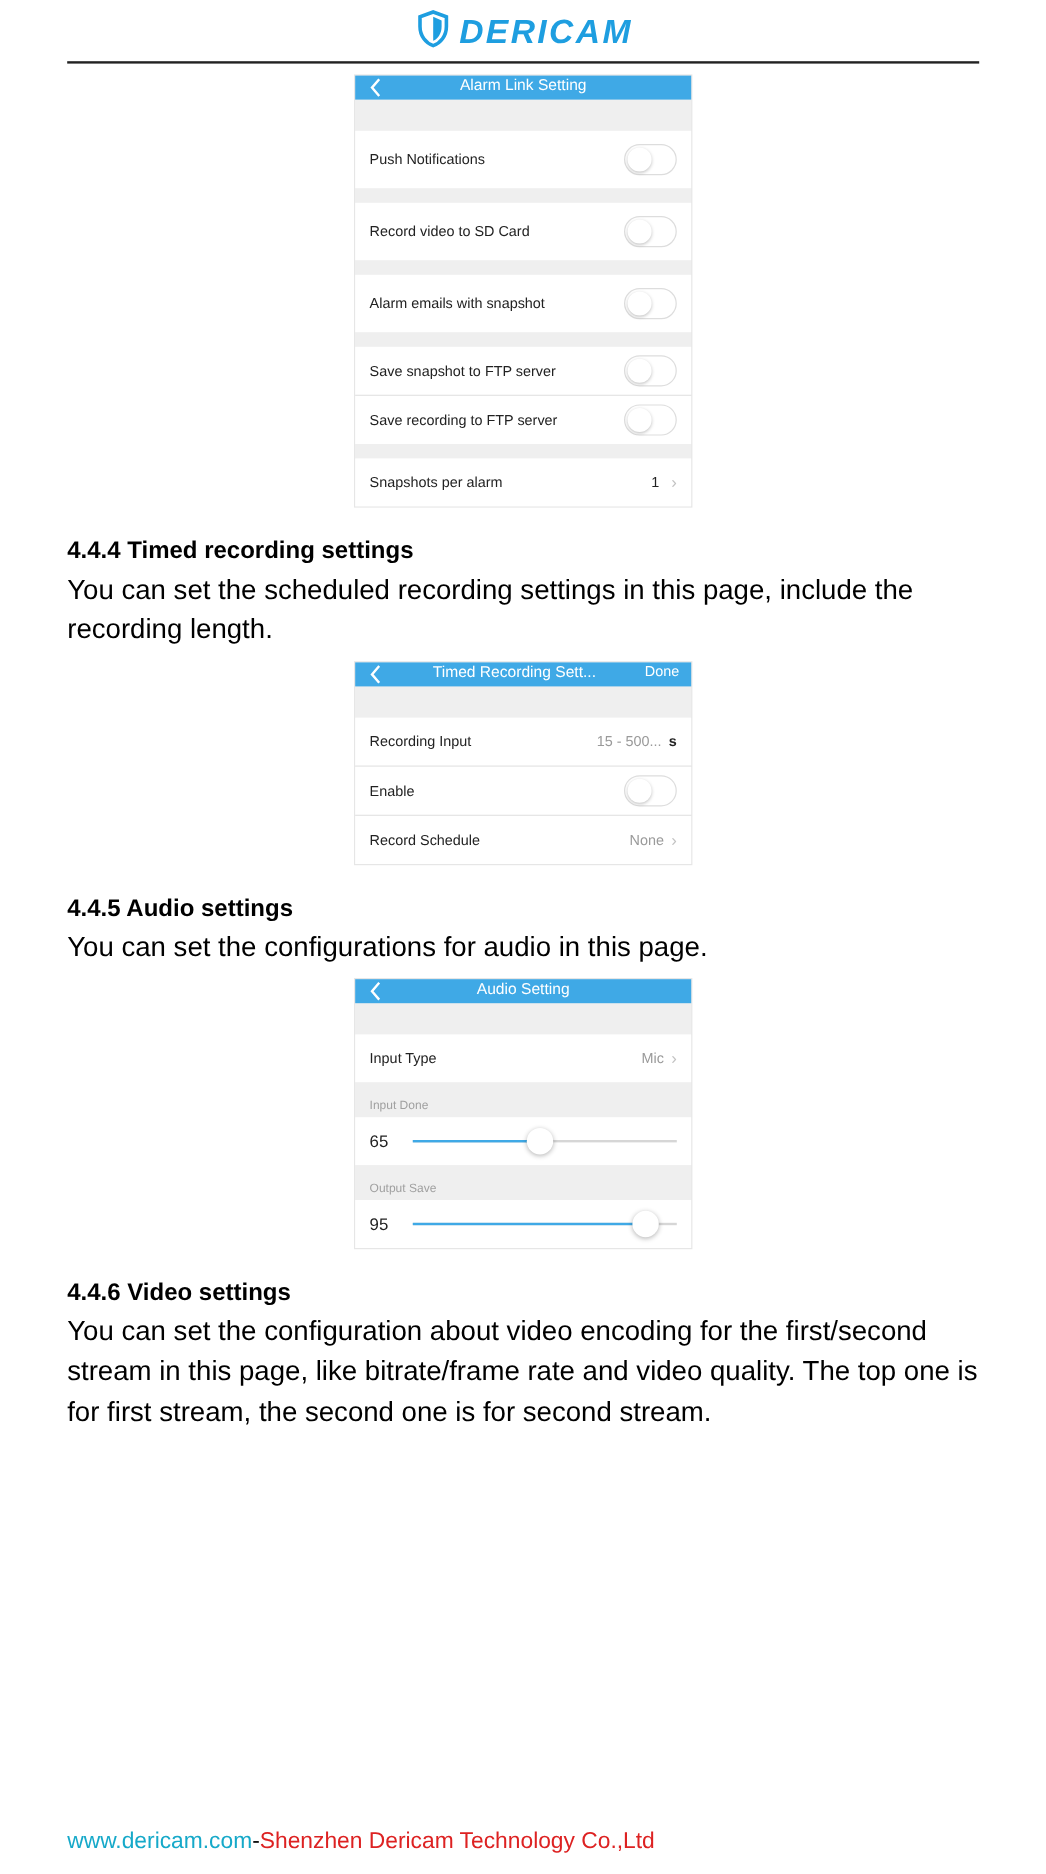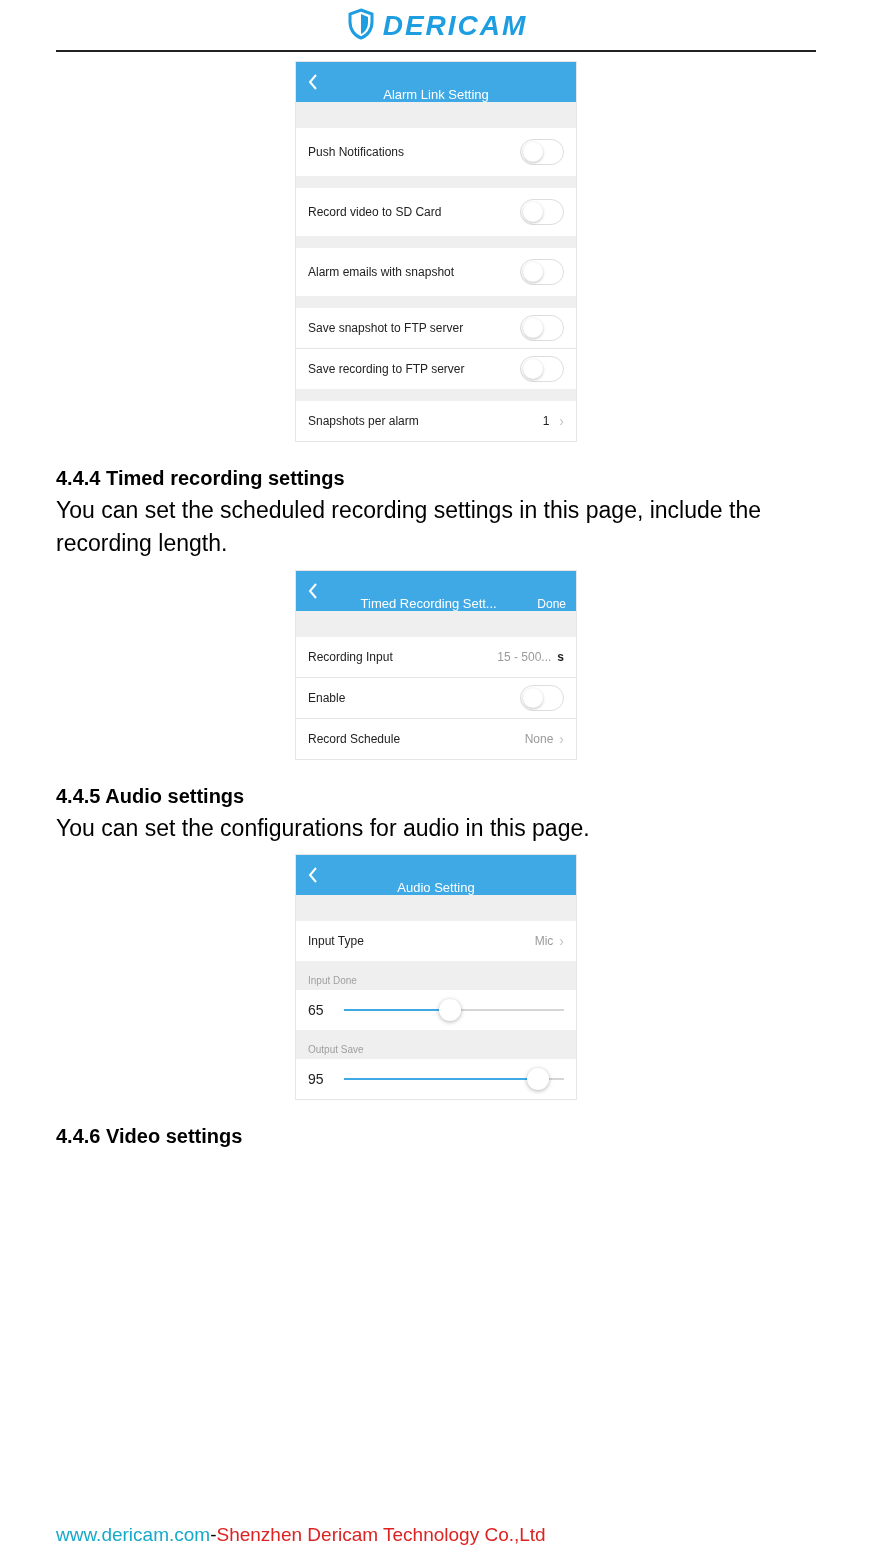--- a/index.html
+++ b/index.html
@@ -39,23 +39,23 @@
       padding: 0 56px;
     }
     .screenshot {
       margin: 10px auto 26px;
       width: 280px;
       background: #f0f0f0;
       box-shadow: 0 0 0 1px #e6e6e6;
     }
     .ss-header {
       background: #3fa9e6;
-      height: 40px;
+      height: 20px;
       display: flex;
-      align-items: flex-end;
+      align-items: flex-start;
       color: #fff;
       font-size: 13px;
       position: relative;
     }
     .ss-back {
       width: 34px;
       display: flex;
       justify-content: center;
       align-items: center;
       height: 100%;
@@ -306,18 +306,19 @@
     <div class="slider-row">
       <span class="slider-value">95</span>
       <div class="slider-track">
         <div class="slider-fill" style="width:88%"></div>
         <div class="slider-knob" style="left:88%"></div>
       </div>
     </div>
   </div>
 
   <h3 class="section-heading">4.4.6 Video settings</h3>
+  <p class="body-text">You can set the configuration about video encoding for the first/second stream in this page, like bitrate/frame rate and video quality. The top one is for first stream, the second one is for second stream.</p>
 
 </div>
 
 <div class="page-footer">
   <span class="footer-link">www.dericam.com</span><span class="footer-dash">-</span><span class="footer-company">Shenzhen Dericam Technology Co.,Ltd</span>
 </div>
 
 </body></html>

